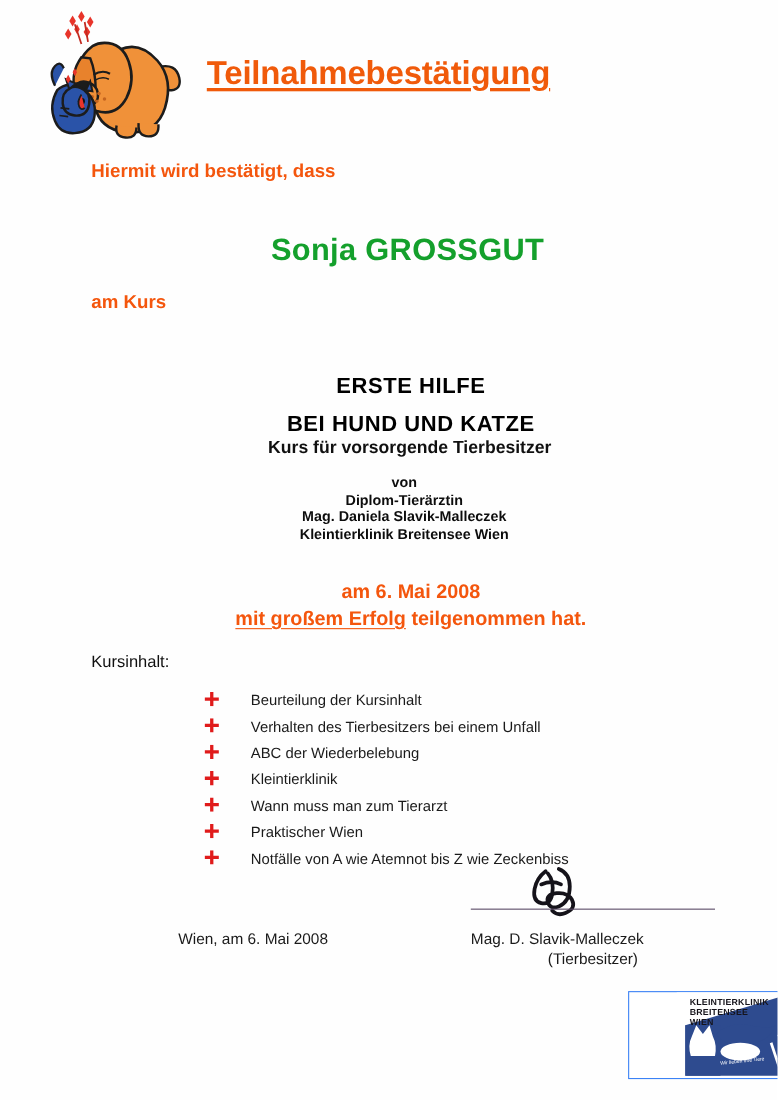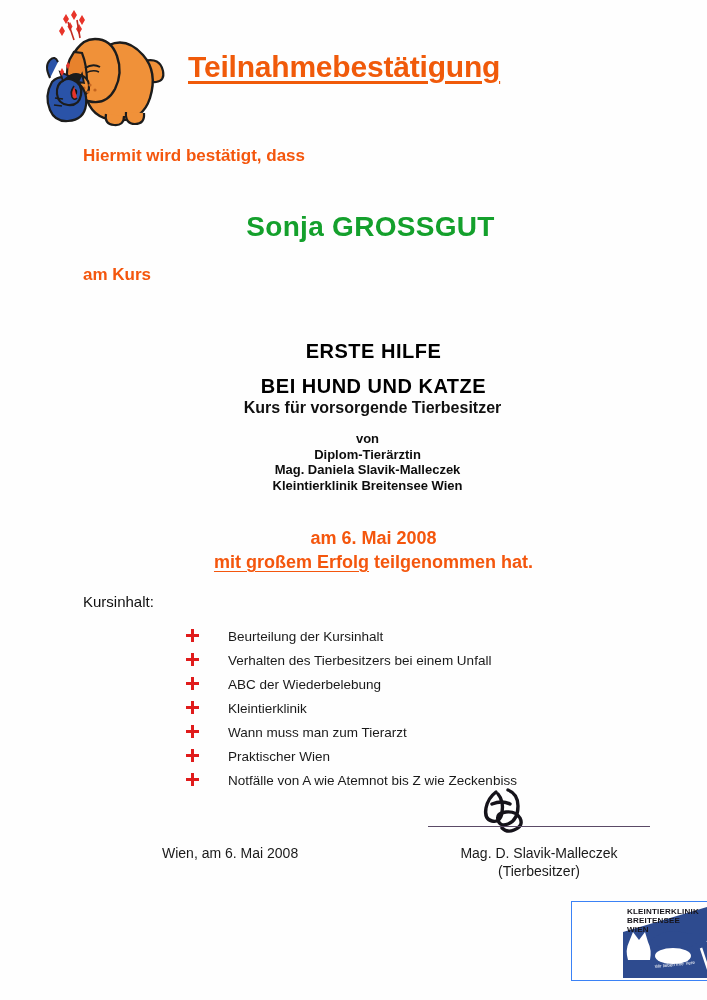--- a/index.html
+++ b/index.html
@@ -195,21 +195,20 @@
     top: 786px;
     width: 60px;
     height: 52px;
   }
   .signature-mark svg { display: block; }
   .sig-name {
     position: absolute;
     left: 428px;
     top: 845px;
     width: 222px;
-    text-align: center;
     font-size: 14px;
     color: #1a1a1a;
     white-space: nowrap;
   }
   .sig-role {
     position: absolute;
     left: 428px;
     top: 863px;
     width: 222px;
     text-align: center;

